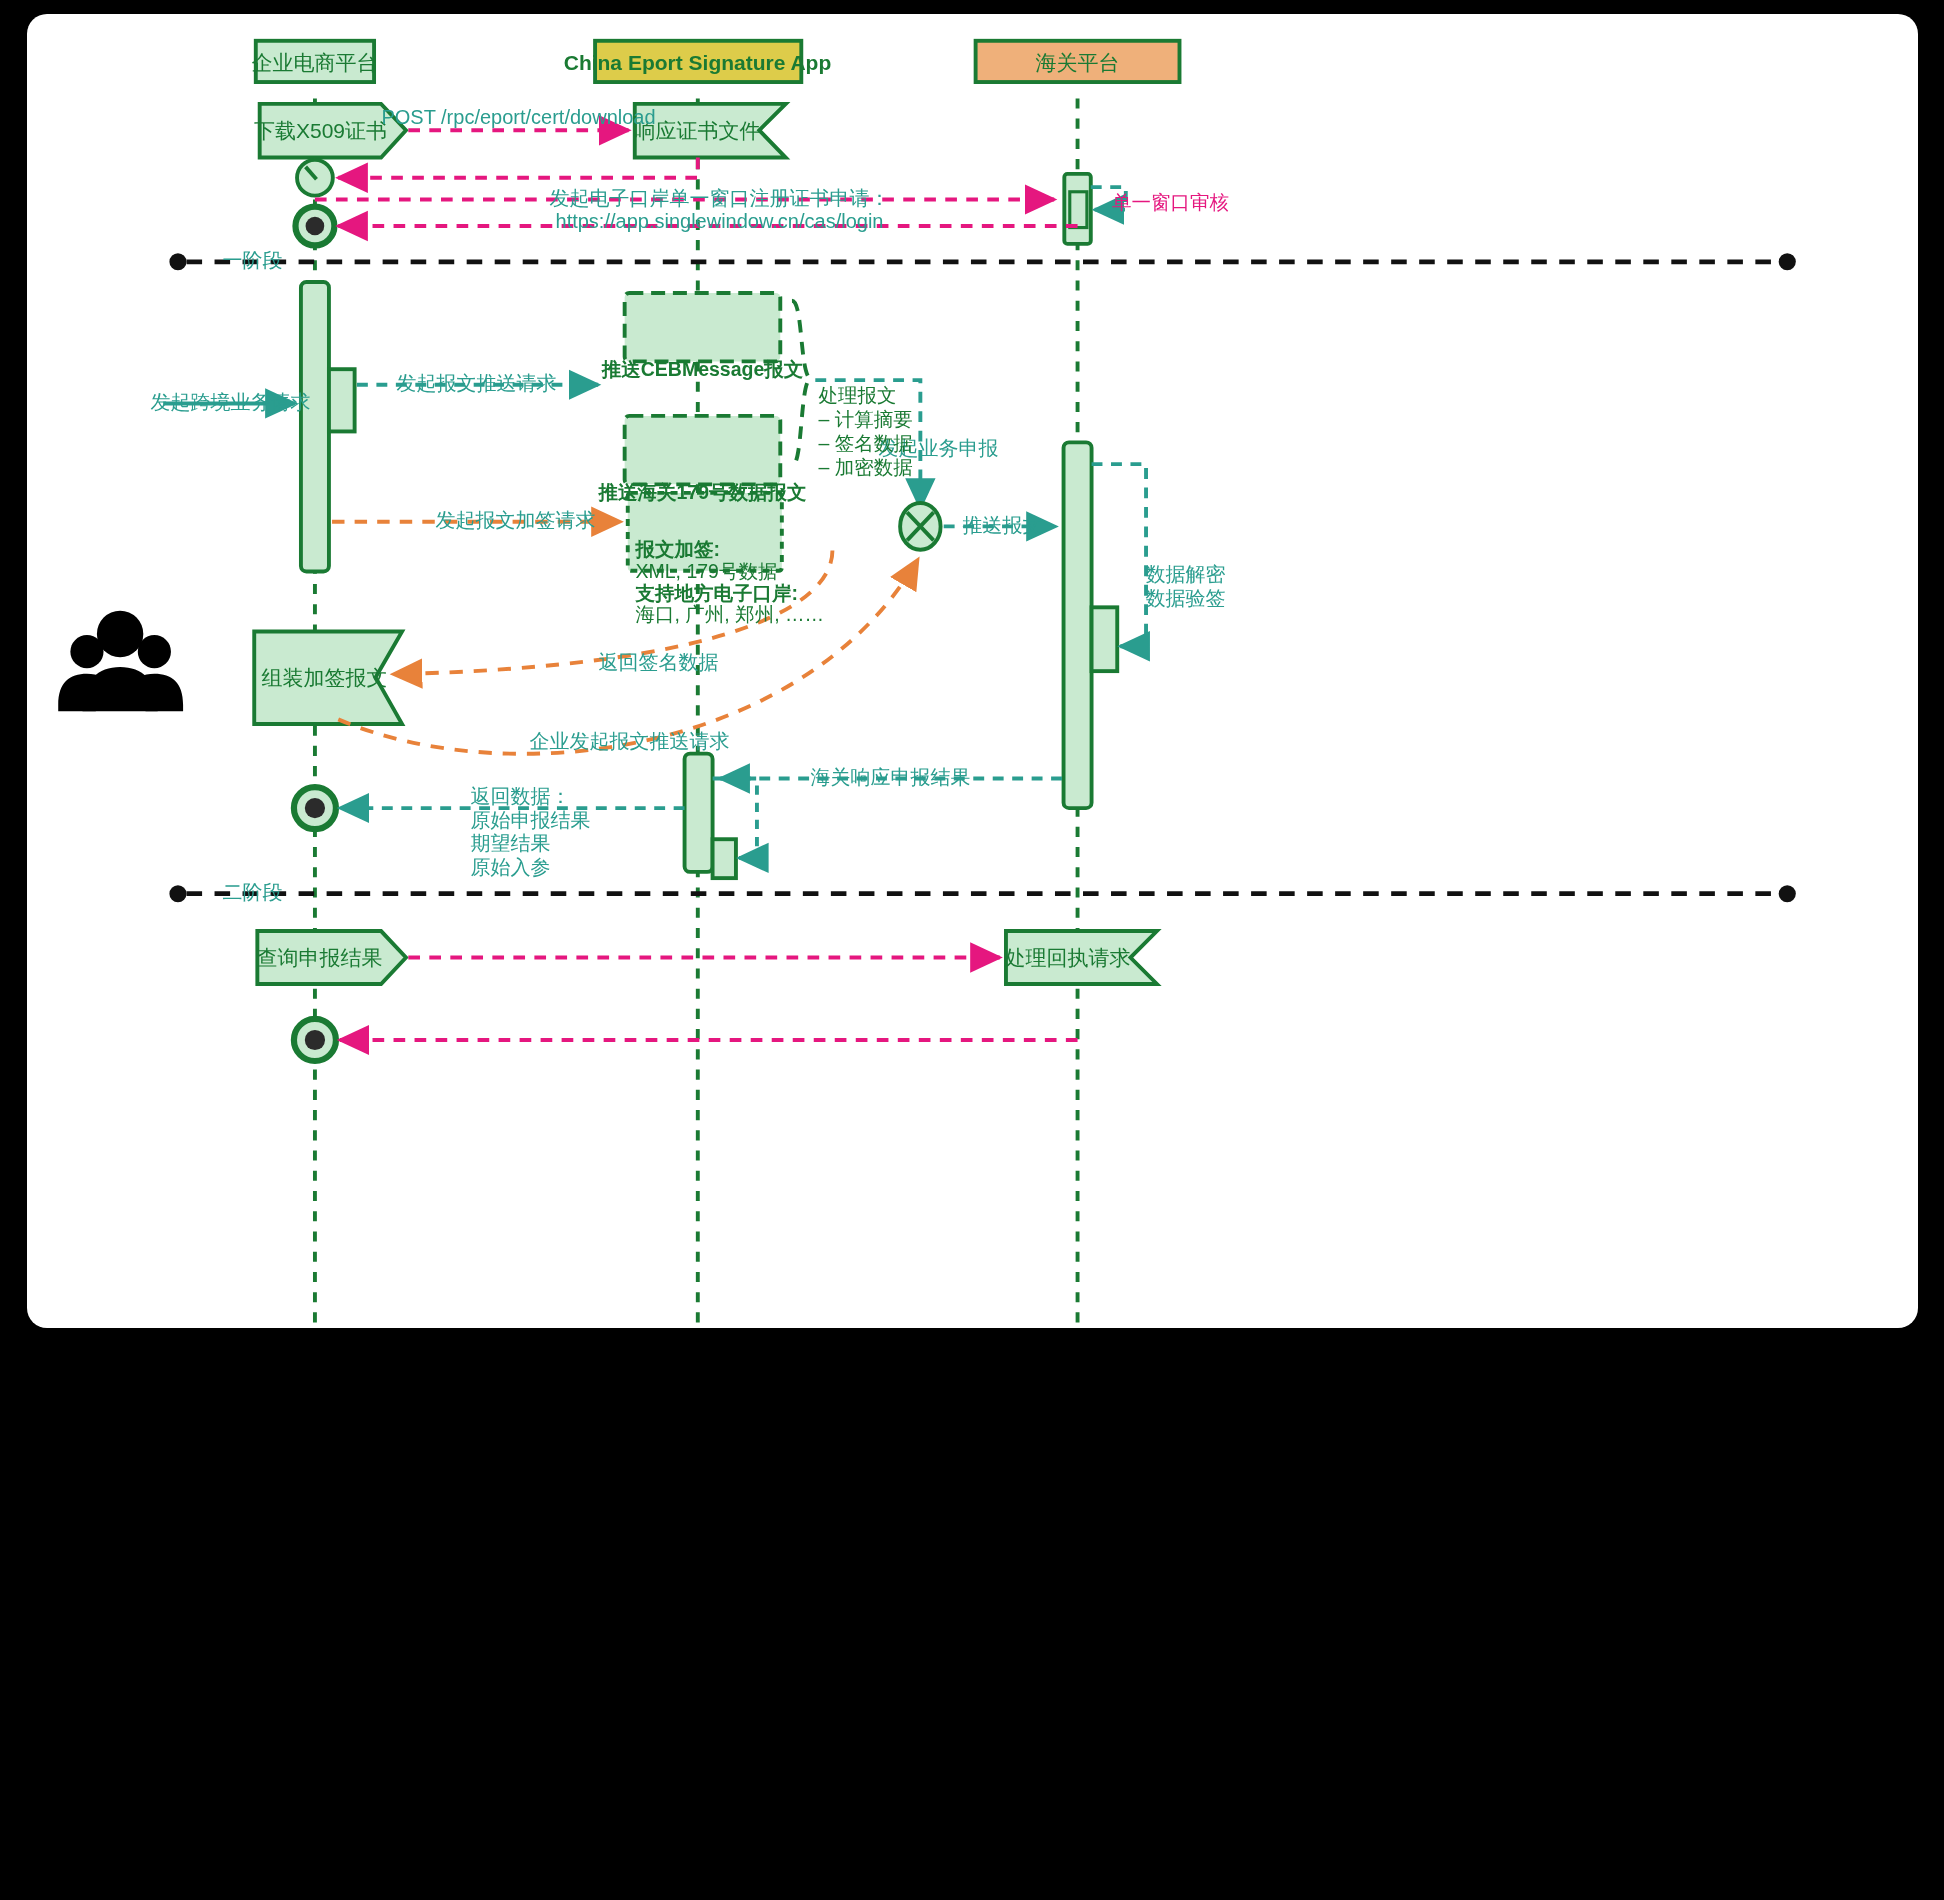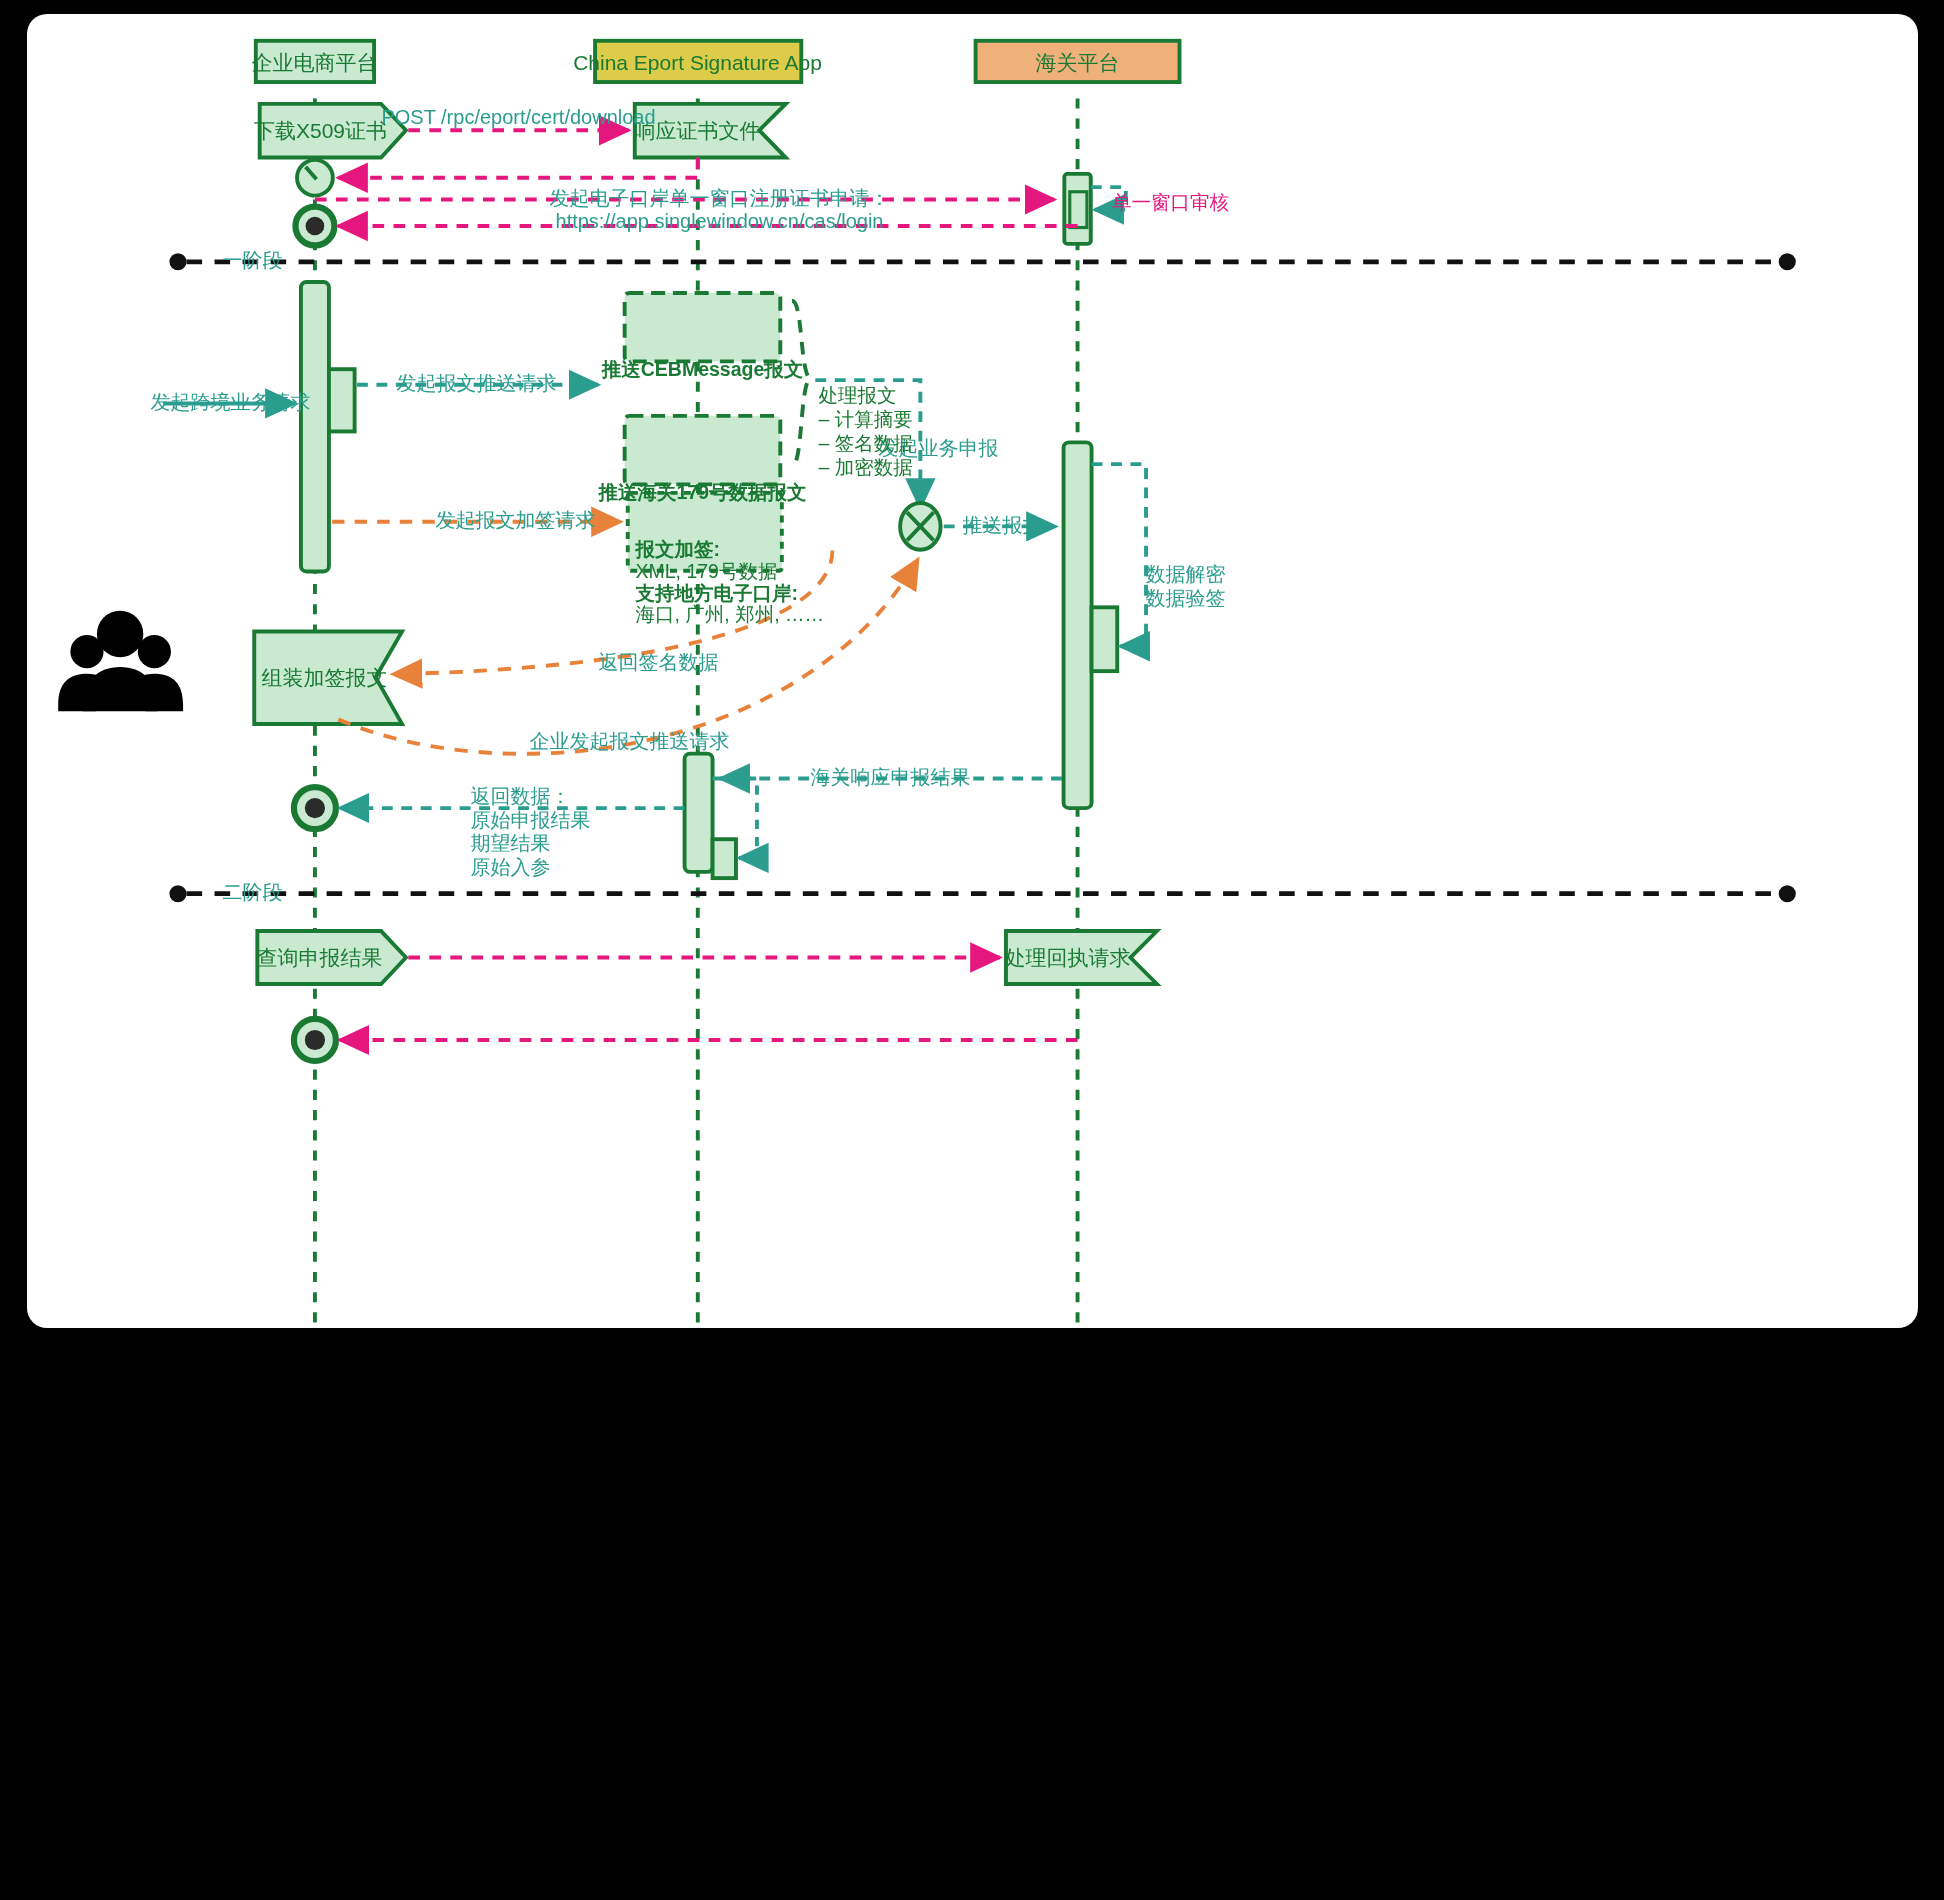--- a/index.html
+++ b/index.html
@@ -185,21 +185,21 @@
       <line x1="490" y1="1212" x2="1250" y2="1212" stroke="#e5177f" stroke-width="5" stroke-dasharray="15,12" marker-end="url(#ahPink)"></line>
       <path d="M1258,1178 L1452,1178 L1418,1212 L1452,1246 L1258,1246 z" fill="#c9ead0" stroke="#1a7a33" stroke-width="5"></path>
     </g>
 
     <circle cx="370" cy="1318" r="27" fill="#c9ead0" stroke="#1a7a33" stroke-width="8"></circle>
     <circle cx="370" cy="1318" r="13" fill="#2b2b2b"></circle>
     <line x1="1350" y1="1318" x2="402" y2="1318" stroke="#e5177f" stroke-width="5" stroke-dasharray="15,12" marker-end="url(#ahPink)"></line>
   </svg>
 
   <div class="lbl hdr ctr" style="left:288px; top:37px;">企业电商平台</div>
-  <div class="lbl hdr ctr" style="left:671px; top:37px;">China Eport Signature App</div>
+  <div class="lbl hdr ctr" style="left:671px; top:37px;font-weight:bold;">China Eport Signature App</div>
   <div class="lbl hdr ctr" style="left:1051px; top:37px;">海关平台</div>
 
   <div class="lbl boxlbl ctr" style="left:294px; top:105px;">下载X509证书</div>
   <div class="lbl boxlbl ctr" style="left:671px; top:105px;">响应证书文件</div>
   <div class="lbl boxlbl ctr" style="left:290px; top:652px;padding-left:16px;">组装加签报文</div>
   <div class="lbl boxlbl ctr" style="left:293px; top:932px;">查询申报结果</div>
   <div class="lbl boxlbl ctr" style="left:1041px; top:932px;">处理回执请求</div>
 
   <div class="lbl arrlbl ctr" style="left:492px; top:92px;">POST /rpc/eport/cert/download</div>
 

